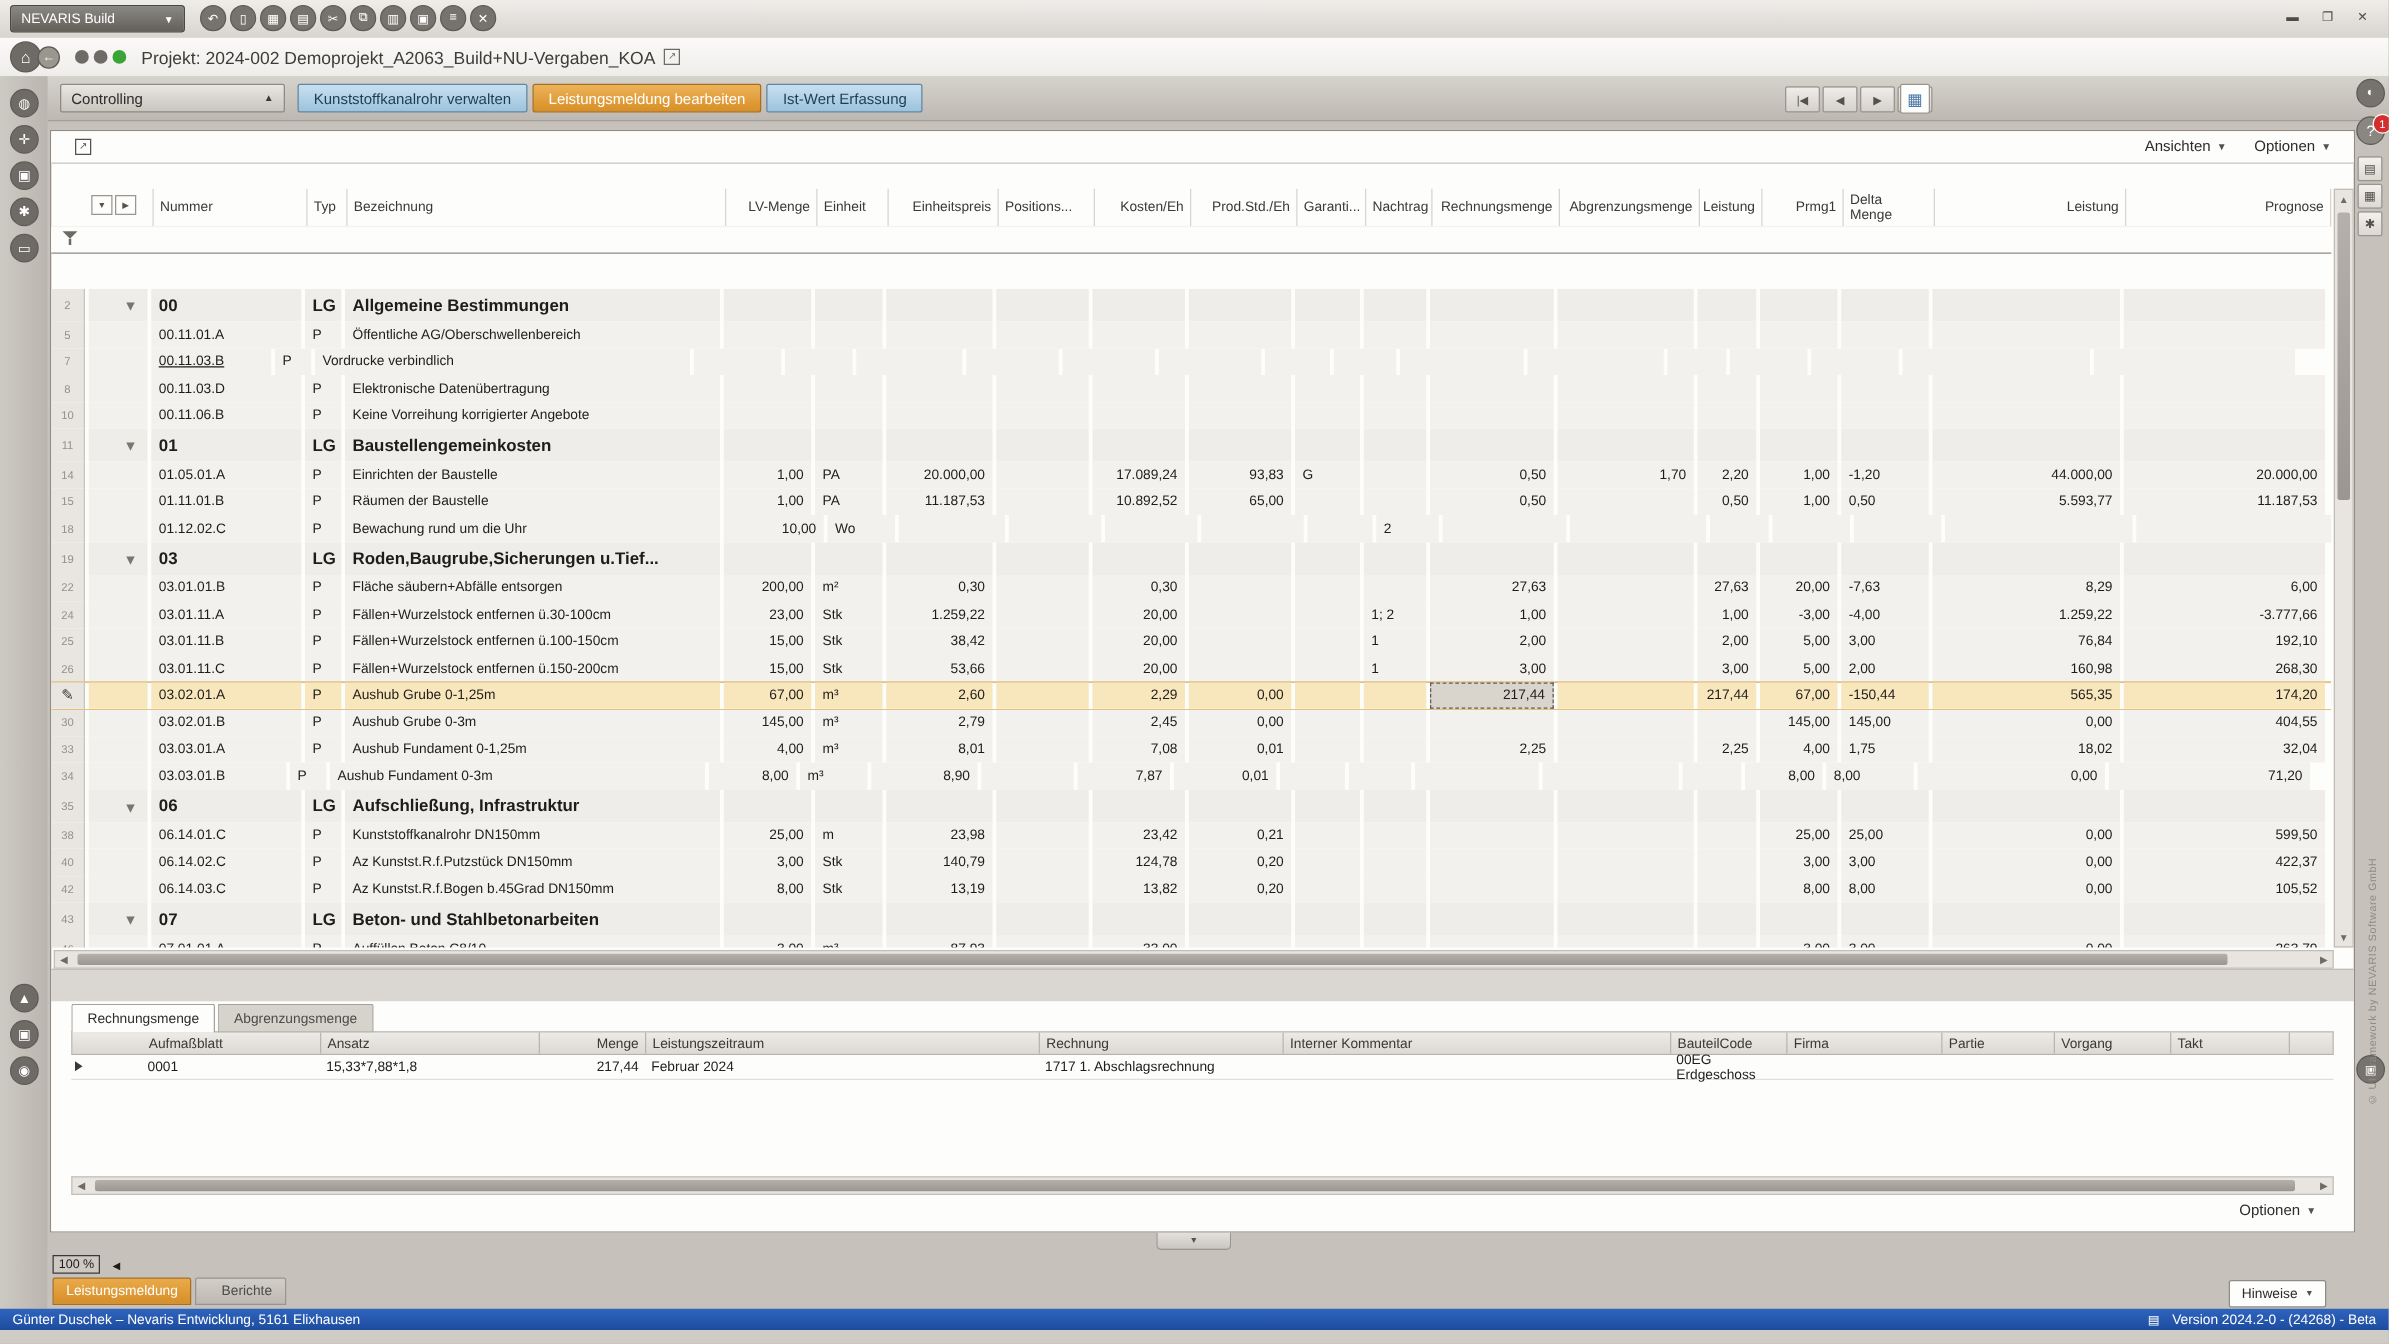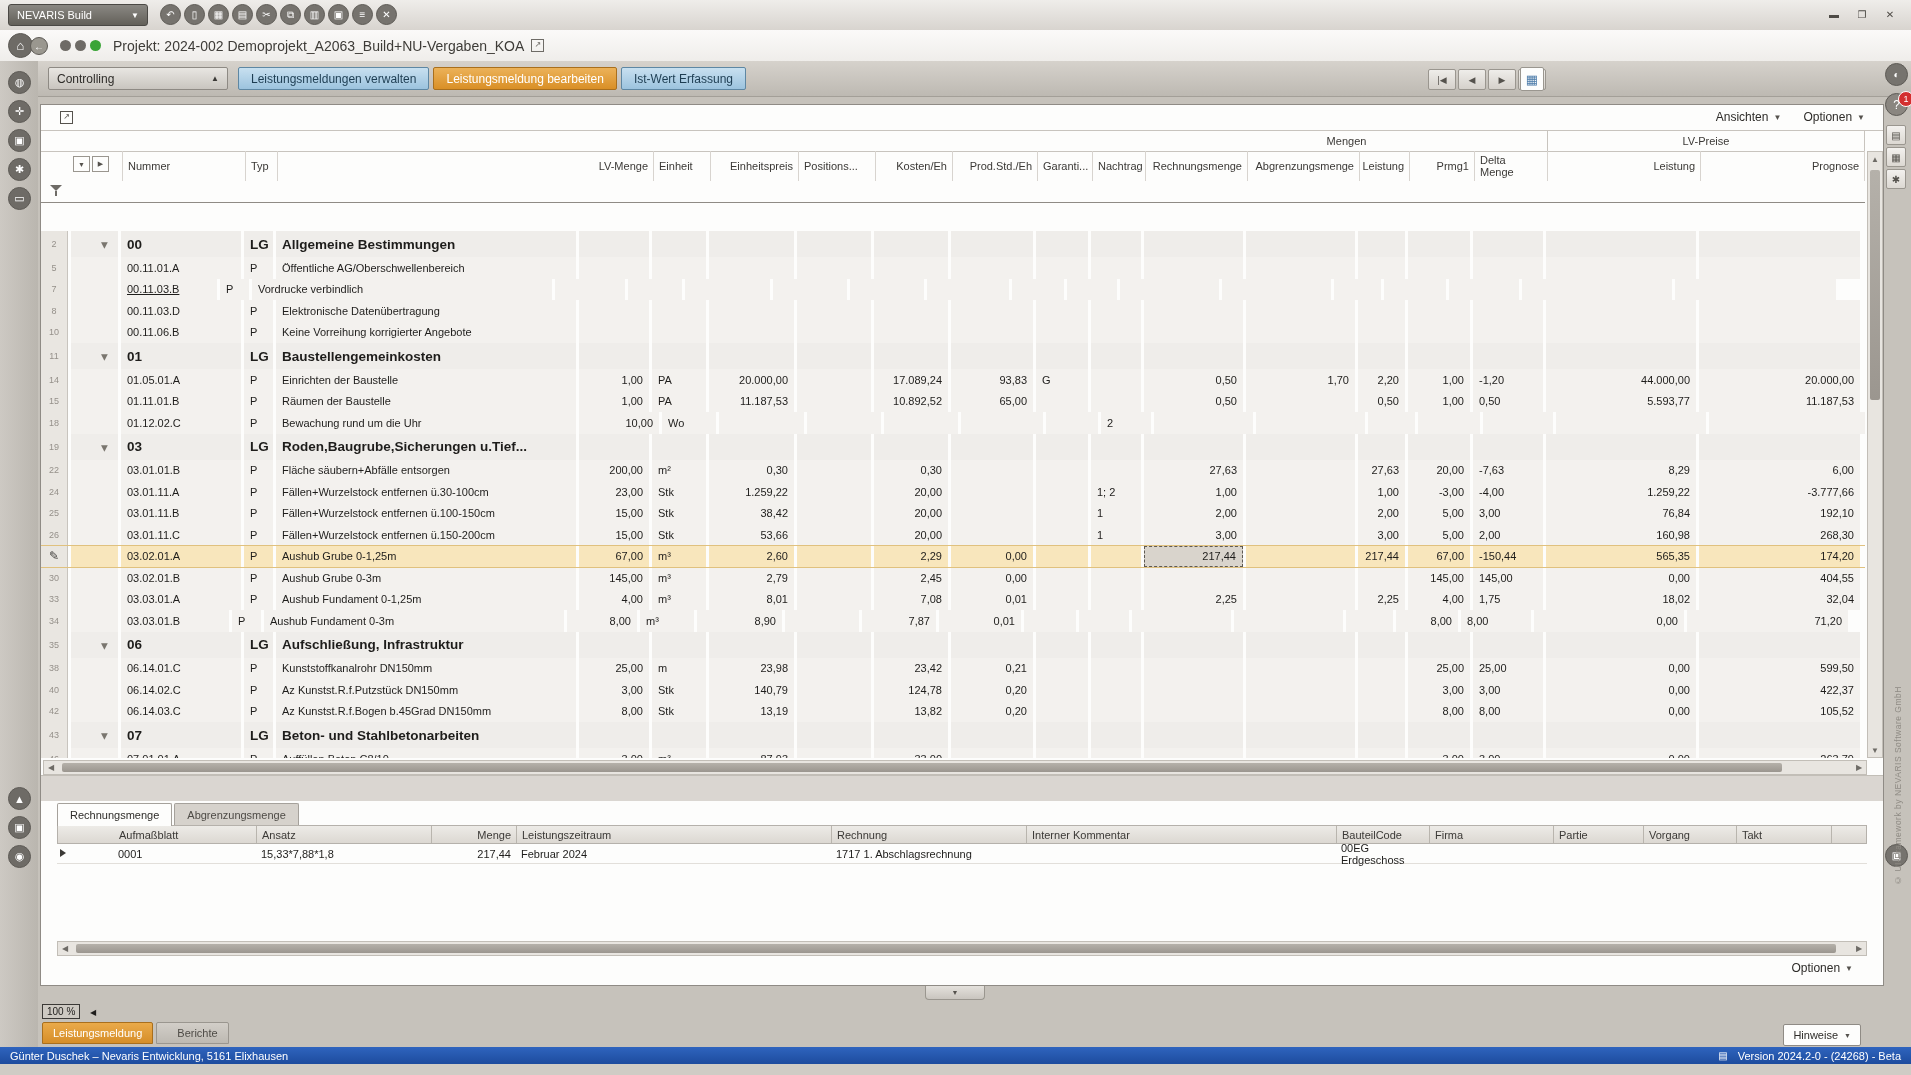--- a/index.html
+++ b/index.html
@@ -194,21 +194,21 @@
         <div class="rtab">Verwalten</div>
       </div>
   </div>
 
   <div id="navrow" class="abs">
     <div id="module-select" class="abs">
       <span>Controlling</span>
       <span style="font-size:8px;color:#3b3936;">▲</span>
     </div>
     <div id="nav-buttons" class="abs">
-        <div class="navbtn blue">Leistungsmeldungen verwalten</div>
+        <div class="navbtn blue">Kunststoffkanalrohr verwalten</div>
         <div class="navbtn orange">Leistungsmeldung bearbeiten</div>
         <div class="navbtn blue">Ist-Wert Erfassung</div>
       </div>
     <div id="record-nav" class="abs">
         <div class="recbtn">|◀</div>
         <div class="recbtn">◀</div>
         <div class="recbtn">▶</div>
         <div class="recbtn">▶|</div>
       </div>
     <div id="gridview-btn" class="abs">
@@ -272,28 +272,25 @@
       <span class="ddl">
           <span>Ansichten</span>
           <span class="car">▼</span>
         </span>
       <span class="ddl">
           <span>Optionen</span>
           <span class="car">▼</span>
         </span>
     </div>
 
-    <div id="ghdr-group" class="abs">
-        <div class="ggrp" style="left: 1105px; width: 402px;">Mengen</div>
-        <div class="ggrp" style="left: 1507px; width: 317px;">LV-Preise</div>
-      </div>
     <div id="ghdr-labels" class="abs">
         <div class="gh-cell" style="left: 32px; width: 50px;"></div>
         <div class="gh-cell" style="left: 82px; width: 123px;">Nummer</div>
         <div class="gh-cell" style="left: 205px; width: 32px;">Typ</div>
+        <div class="gh-cell" style="left: 237px; width: 303px;">Bezeichnung</div>
         <div class="gh-cell r" style="left: 540px; width: 73px;">LV-Menge</div>
         <div class="gh-cell" style="left: 613px; width: 57px;">Einheit</div>
         <div class="gh-cell r" style="left: 670px; width: 88px;">Einheitspreis</div>
         <div class="gh-cell" style="left: 758px; width: 77px;">Positions...</div>
         <div class="gh-cell r" style="left: 835px; width: 77px;">Kosten/Eh</div>
         <div class="gh-cell r" style="left: 912px; width: 85px;">Prod.Std./Eh</div>
         <div class="gh-cell" style="left: 997px; width: 55px;">Garanti...</div>
         <div class="gh-cell" style="left: 1052px; width: 53px;">Nachtrag</div>
         <div class="gh-cell r" style="left: 1105px; width: 102px;">Rechnungsmenge</div>
         <div class="gh-cell r" style="left: 1207px; width: 112px;">Abgrenzungsmenge</div>

